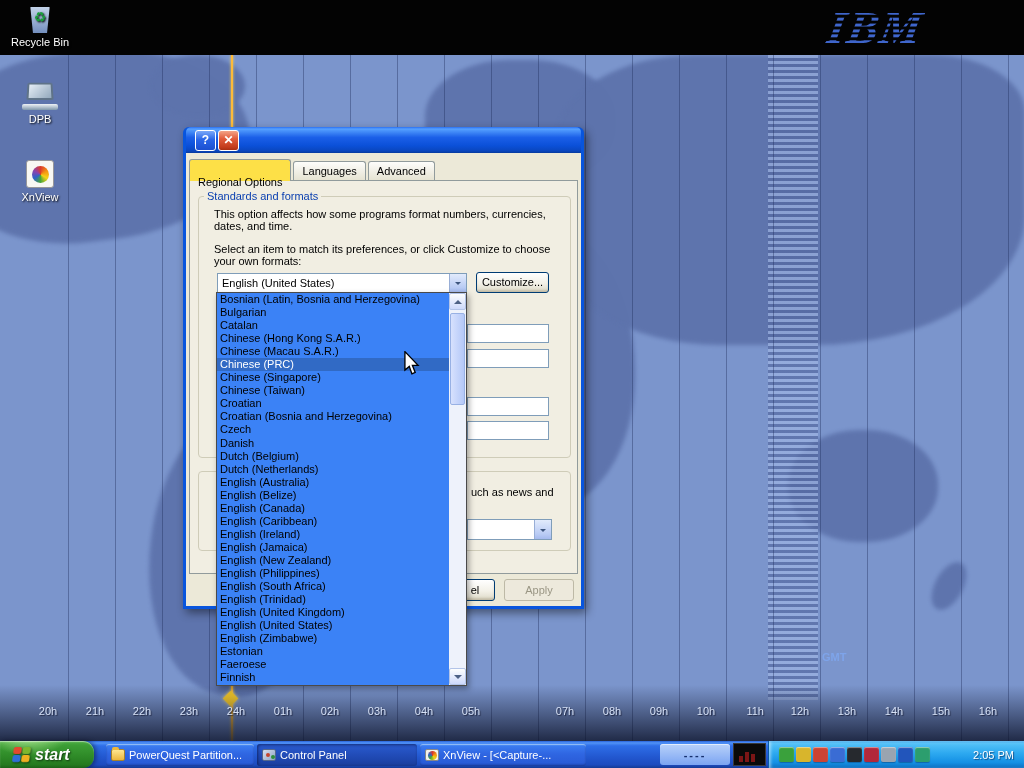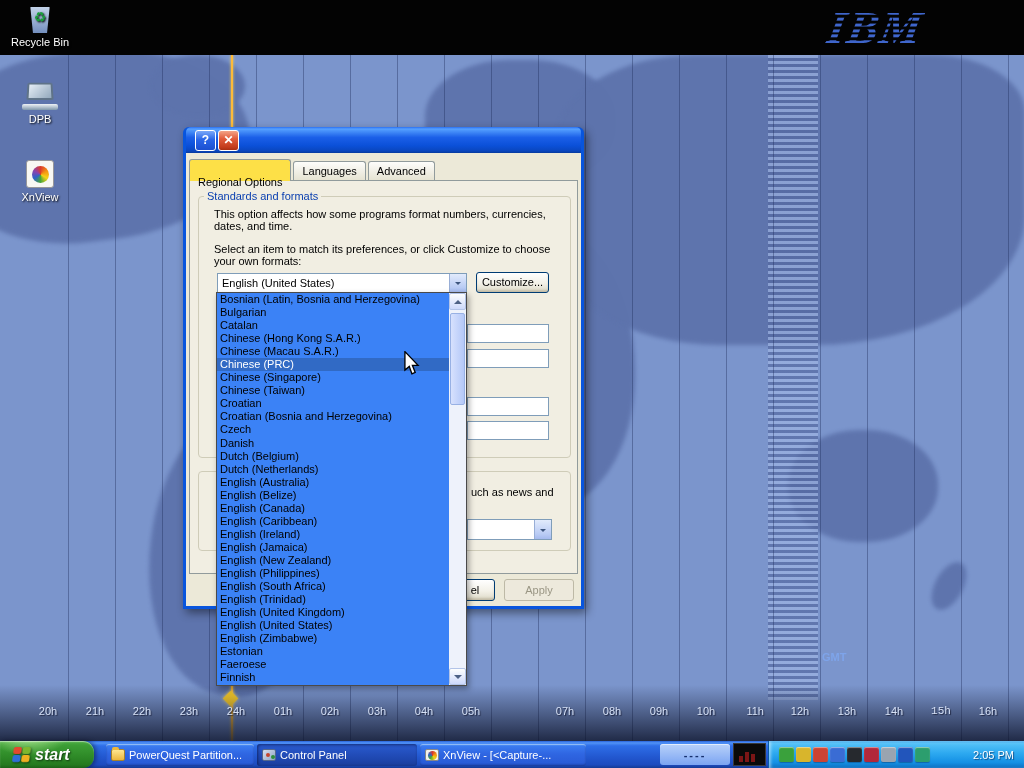--- a/index.html
+++ b/index.html
@@ -174,21 +174,21 @@
         <span class="tz-label" style="left: 456px;">05h</span>
         <span class="tz-label" style="left: 503px; margin-top: 43px;">06h</span>
         <span class="tz-label" style="left: 550px;">07h</span>
         <span class="tz-label" style="left: 597px;">08h</span>
         <span class="tz-label" style="left: 644px;">09h</span>
         <span class="tz-label" style="left: 691px;">10h</span>
         <span class="tz-label" style="left: 734px; text-align: right;">11h</span>
         <span class="tz-label" style="left: 785px;">12h</span>
         <span class="tz-label" style="left: 832px;">13h</span>
         <span class="tz-label" style="left: 879px;">14h</span>
-        <span class="tz-label" style="left: 926px; font-family: Liberation Mono, monospace;">15h</span>
+        <span class="tz-label" style="left: 926px;">15h</span>
         <span class="tz-label" style="left: 973px;">16h</span>
       </div>
   </div>
 
   <div class="topbar">
     <div class="desk-icon" style="left:8px; top:3px;">
       <div class="bin-icon">
         <div class="body"></div>
           <div class="glyph">♻</div>
       </div>

